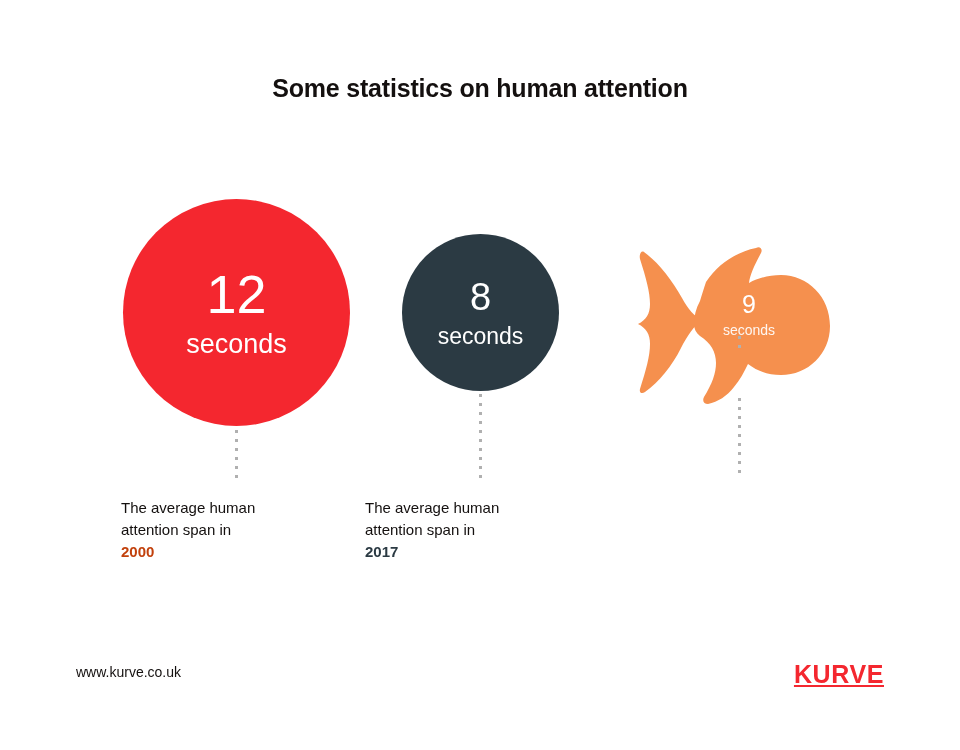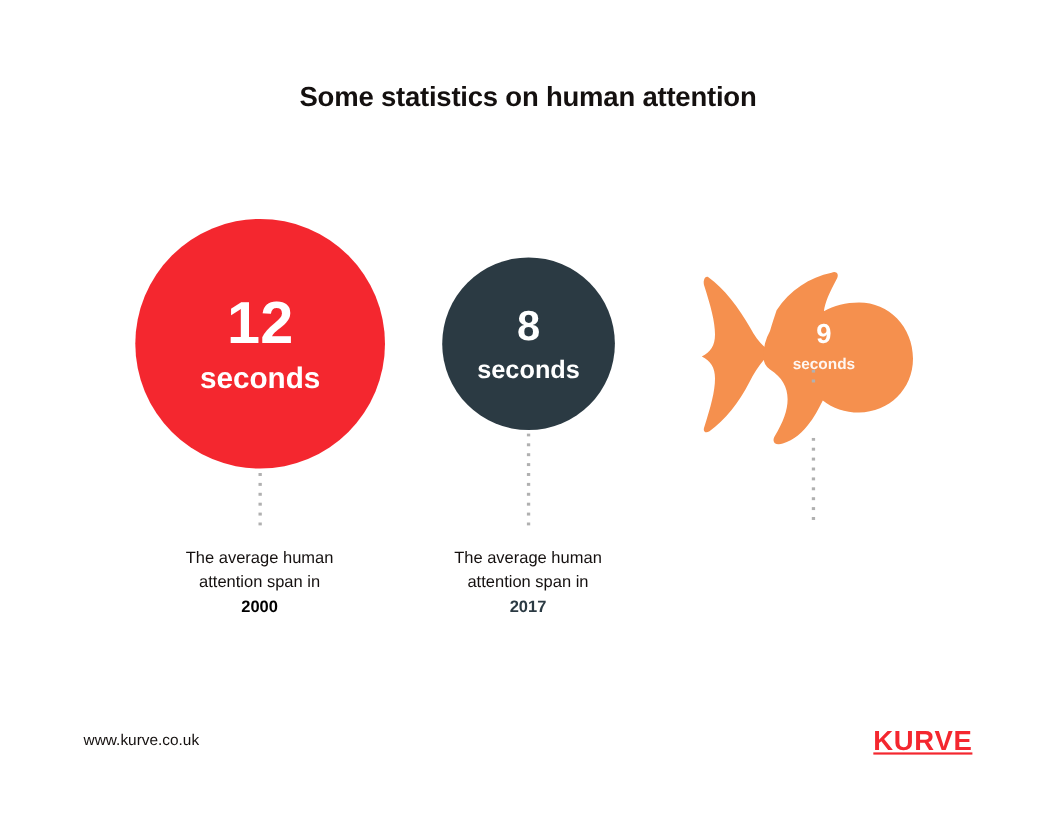--- a/index.html
+++ b/index.html
@@ -52,30 +52,30 @@
   .circle-2015 {
     left: 402px;
     top: 234px;
     width: 157px;
     height: 157px;
     background: #2b3a43;
   }
 
   .big-number {
     color: #ffffff;
-    font-weight: bold;
+    font-weight: normal;
     line-height: 1;
   }
   .num-lg { font-size: 54px; }
   .num-md { font-size: 38px; }
   .num-sm { font-size: 25px; }
 
   .seconds-label {
     color: #ffffff;
-    font-weight: 700;
+    font-weight: 400;
     line-height: 1;
   }
   .sec-lg { font-size: 27px; margin-top: 10px; }
   .sec-md { font-size: 23px; margin-top: 9px; }
   .sec-sm { font-size: 14px; margin-top: 6px; opacity: 0.92; }
 
   
   .fish-wrap {
     position: absolute;
     left: 636px;
@@ -111,33 +111,33 @@
   .dots-2000   { left: 235px; top: 430px; height: 48px; }
   .dots-2015   { left: 479px; top: 394px; height: 84px; }
   .dots-fish-a { left: 738px; top: 336px; height: 14px; }
   .dots-fish-b { left: 738px; top: 398px; height: 80px; }
 
   
   .caption {
     position: absolute;
     top: 497px;
     width: 230px;
-    text-align: center;
+    text-align: left;
     font-size: 15px;
     line-height: 22px;
     color: #14100f;
   }
   .cap-2000 { left: 121px; }
   .cap-2015 { left: 365px; }
   .cap-fish { left: 621px; }
 
   .highlight {
     font-weight: bold;
   }
-  .hl-red   { color: #000000; margin-top: 12px; }
+  .hl-red   { color: #c2410c; margin-top: 12px; }
   .hl-dark  { color: #2b3a43; }
   .hl-orange{ color: #f5904e; }
 
   
   .site-url {
     position: absolute;
     left: 76px;
     top: 664px;
     font-size: 14px;
     color: #14100f;

